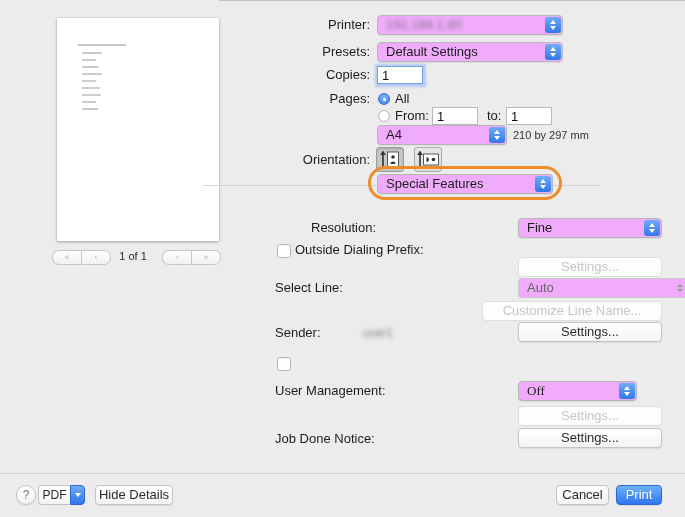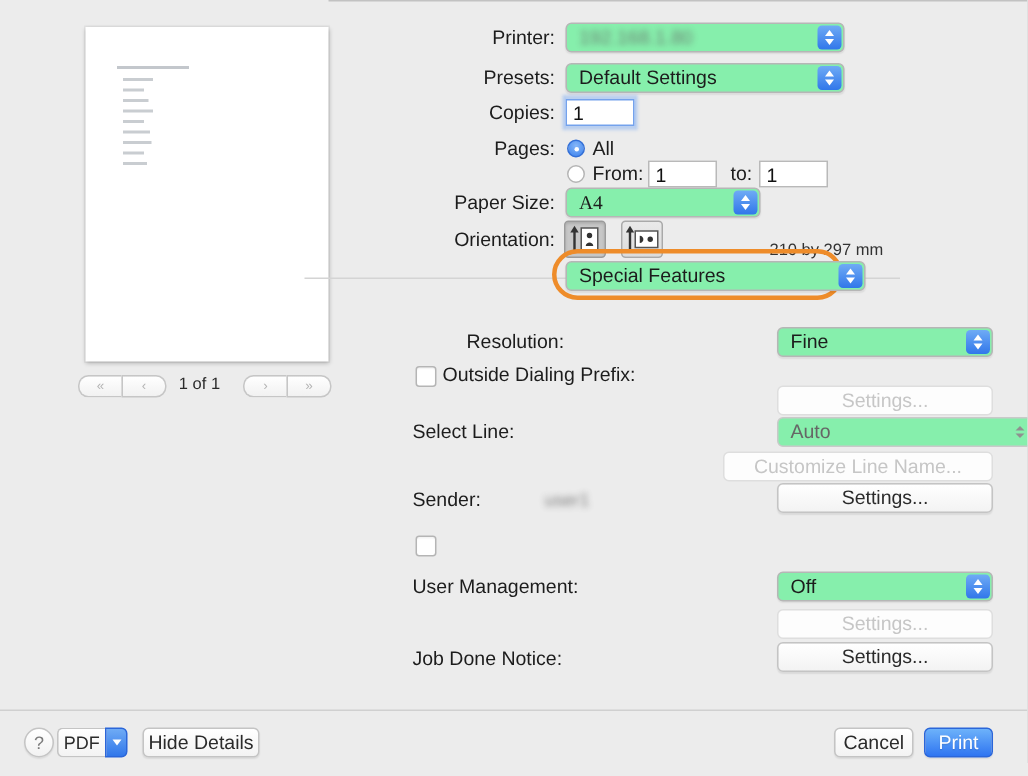--- a/index.html
+++ b/index.html
@@ -16,21 +16,21 @@
   .pline{height:2px;background:#c9cdd1;margin:0 0 5px 0;}
   .pline-head{height:2px;background:#c3c7cc;margin-bottom:6px;}
   .pager-group{position:absolute;display:flex;height:13px;}
   .pager-seg{width:28px;height:13px;background:linear-gradient(#ffffff,#f1f1f1);
              border:1px solid #c6c6c6;color:#b4b4b4;font-size:9px;line-height:12px;
              text-align:center;}
   .pager-seg.first{border-radius:7px 0 0 7px;border-right:none;}
   .pager-seg.last{border-radius:0 7px 7px 0;}
   .pager-label{position:absolute;font-size:11px;color:#2b2b2b;}
   
-  .popup{position:absolute;height:20px;background:#86efac;border:1px solid #b6b6b6;
+  .popup{position:absolute;height:20px;background:#f0abfc;border:1px solid #b6b6b6;
          border-radius:4px;box-shadow:0 1px 1px rgba(0,0,0,.07);box-sizing:border-box;padding-left:21px;}
   .popup .ptext{position:absolute;left:8px;top:0;line-height:18px;font-size:13px;white-space:nowrap;}
   .capsule{position:absolute;right:1px;top:1px;bottom:1px;width:16px;border-radius:3px;
            background:linear-gradient(#6fabf5,#3177ea);display:flex;flex-direction:column;
            align-items:center;justify-content:center;gap:2px;}
   .tri-up{width:0;height:0;border-left:3.5px solid transparent;border-right:3.5px solid transparent;
           border-bottom:4px solid #fff;}
   .tri-dn{width:0;height:0;border-left:3.5px solid transparent;border-right:3.5px solid transparent;
           border-top:4px solid #fff;}
   .popup.plain{border-color:#c9c9c9;box-shadow:none;}
@@ -68,21 +68,21 @@
               background:linear-gradient(#ffffff,#f2f2f2);border:1px solid #c4c4c4;
               box-shadow:0 1px 1px rgba(0,0,0,.08);color:#7a7a7a;font-size:12px;
               text-align:center;line-height:19px;box-sizing:border-box;}
   .pdf-split{position:absolute;left:38px;top:485px;height:20px;display:flex;}
   .pdf-main{width:32px;height:20px;background:linear-gradient(#ffffff,#f3f3f3);
             border:1px solid #c4c4c4;border-right:none;border-radius:4px 0 0 4px;
             font-size:12px;color:#2b2b2b;text-align:center;line-height:18px;box-sizing:border-box;}
   .pdf-arrow{width:15px;height:20px;background:linear-gradient(#6fabf5,#3177ea);
              border:1px solid #2b66d9;border-radius:0 4px 4px 0;box-sizing:border-box;
              display:flex;align-items:center;justify-content:center;}
-  .small-note{font-size:11px;color:#333;margin-top:32px;}
+  .small-note{font-size:11px;color:#333;}
   svg{display:block;}
 </style>
 </head>
 <body>
 
 <div id="app">
 
   <div class="abs top-edge"></div>
 
   <div class="abs page">
@@ -137,22 +137,21 @@
   <div class="radio on" style="left:378px;top:93px;">
       <span class="dot"></span>
     </div>
   <div class="lbl" style="left:395px;top:89px;">All</div>
   <div class="radio" style="left:378px;top:110px;"></div>
   <div class="lbl" style="left:395px;top:106px;">From:</div>
   <input class="tfield" style="left: 432px; top: 107px;" value="1">
   <div class="lbl" style="left:487px;top:106px;">to:</div>
   <input class="tfield" style="left: 506px; top: 107px;" value="1">
 
-  <div class="lbl rlbl" style="left:200px;top:125px;width:170px;">Paper Size:</div>
-  <div class="popup" style="left:377px;top:125px;width:130px;font-family:Liberation Serif, serif;">
+  <div class="popup" style="left:377px;top:125px;width:130px;">
     <span class="ptext">A4</span>
     <span class="capsule">
         <i class="tri-up"></i>
         <i class="tri-dn"></i>
       </span>
   </div>
   <div class="lbl small-note" style="left:513px;top:125px;">210 by 297 mm</div>
 
   <div class="lbl rlbl" style="left:200px;top:150px;width:170px;">Orientation:</div>
   <div class="obtn pressed" style="left:376px;top:147px;">
@@ -174,21 +173,21 @@
         <rect x="8.5" y="6" width="15" height="11" fill="#fff" stroke="#555" stroke-width="1"></rect>
         <circle cx="18.5" cy="11.5" r="1.8" fill="#333"></circle>
         <path d="M11.5 9.2 C14.7 9.2 14.7 14 11.5 14 Z" fill="#333"></path>
       </svg>
     </span>
   </div>
 
   <div class="divider" style="left:203px;top:185px;width:397px;"></div>
 
   <div class="abs" style="left:368px;top:166px;width:194px;height:34px;border:3px solid #ee8c2a;border-radius:17px;box-sizing:border-box;pointer-events:none;"></div>
-  <div class="popup" style="left:377px;top:174px;width:200px;">
+  <div class="popup" style="left:377px;top:174px;width:176px;">
     <span class="ptext">Special Features</span>
     <span class="capsule">
         <i class="tri-up"></i>
         <i class="tri-dn"></i>
       </span>
   </div>
 
   <div class="lbl" style="left:275px;top:218px;margin-left:36px;">Resolution:</div>
   <div class="popup" style="left:518px;top:218px;width:144px;text-align:center;">
     <span class="ptext">Fine</span>
@@ -212,21 +211,21 @@
   </div>
   <div class="btn disabled" style="left:482px;top:301px;width:180px;">Customize Line Name...</div>
 
   <div class="lbl" style="left:275px;top:323px;">Sender:</div>
   <div class="lbl redacted" style="left:363px;top:323px;font-size:12px;">user1</div>
   <div class="btn" style="left:518px;top:322px;width:144px;">Settings...</div>
 
   <div class="cbox" style="left:277px;top:357px;"></div>
 
   <div class="lbl" style="left:275px;top:381px;">User Management:</div>
-  <div class="popup" style="left:518px;top:381px;width:144px;">
+  <div class="popup" style="left:518px;top:381px;width:119px;font-family:Liberation Serif, serif;">
     <span class="ptext">Off</span>
     <span class="capsule">
         <i class="tri-up"></i>
         <i class="tri-dn"></i>
       </span>
   </div>
   <div class="btn disabled" style="left:518px;top:406px;width:144px;">Settings...</div>
 
   <div class="lbl" style="left:275px;top:429px;">Job Done Notice:</div>
   <div class="btn" style="left:518px;top:428px;width:144px;">Settings...</div>

